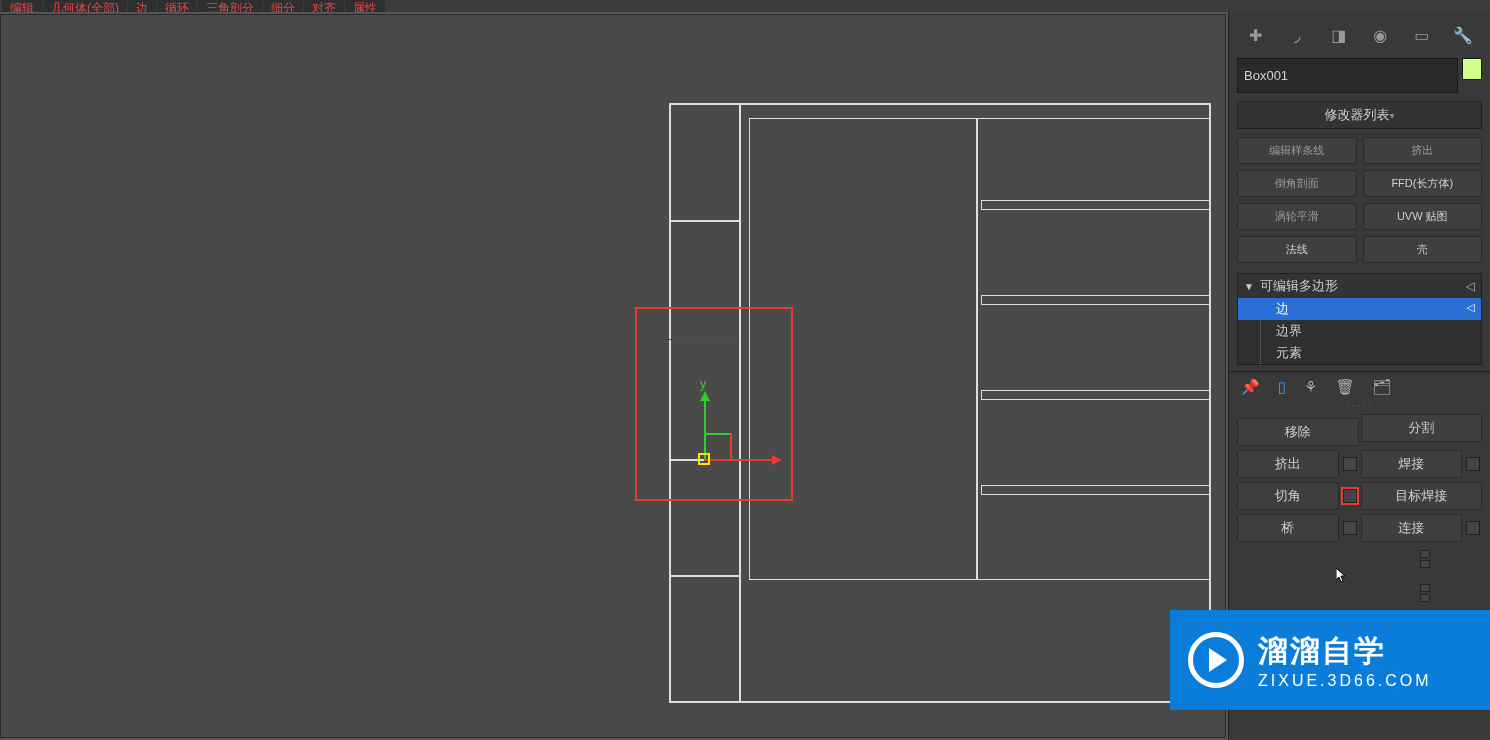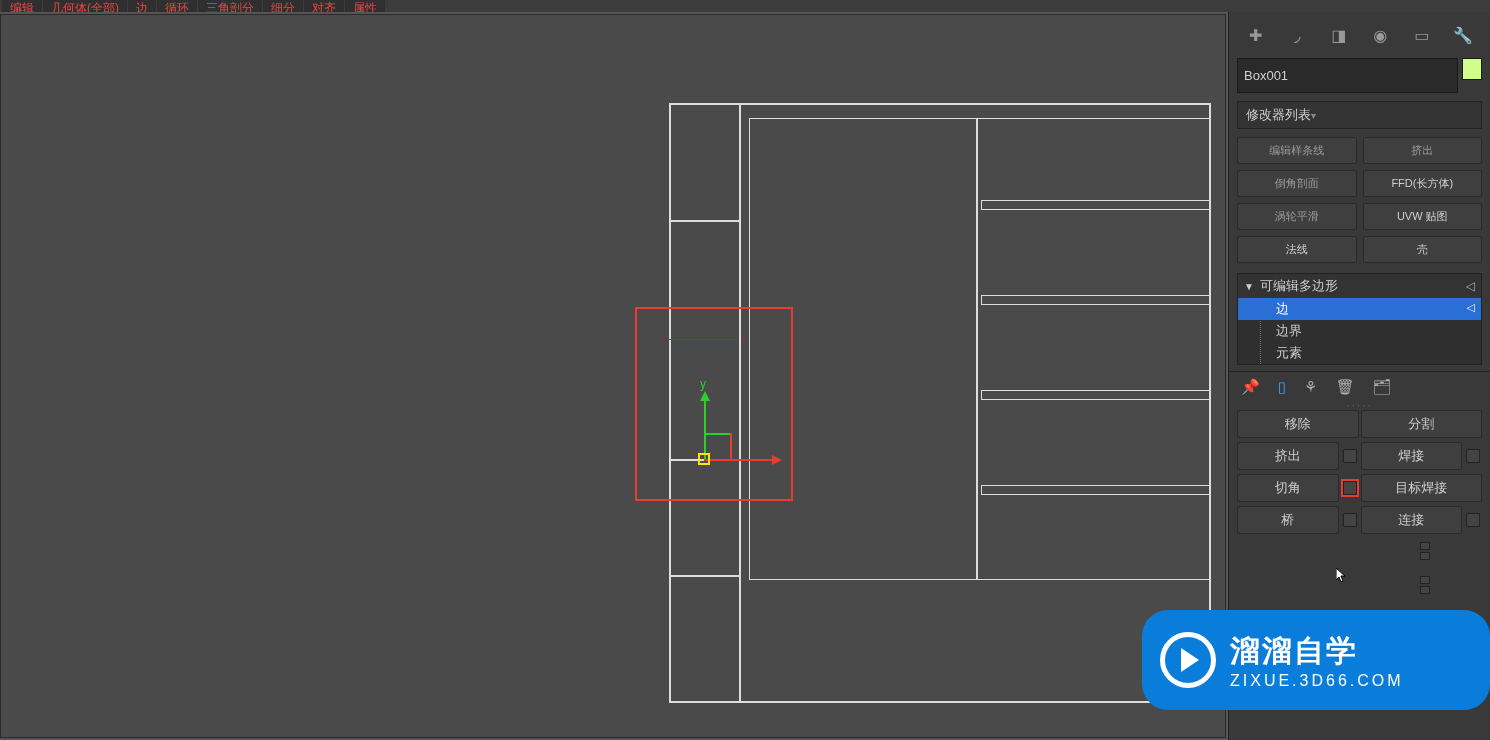--- a/index.html
+++ b/index.html
@@ -29,21 +29,21 @@
   
   .right-panel { width: 262px; background: #393939; border-left: 1px solid #222; display: flex; flex-direction: column; }
   .tool-tabs { display: flex; gap: 4px; padding: 8px 8px 4px 8px; justify-content: space-around; }
   .tool-tabs span { width: 30px; height: 30px; display: flex; align-items: center; justify-content: center; color: #999; }
   .icon-blue { color: #4aa6ff; }
   
   .name-row { display: flex; gap: 4px; padding: 4px 8px; }
   .name-input { flex: 1; background: #2a2a2a; border: 1px solid #1a1a1a; color: #cfcfcf; padding: 9px 6px; font-size: 13px; }
   .color-swatch { width: 20px; height: 22px; background: #d0ff8a; border: 1px solid #1a1a1a; }
   
-  .mod-dropdown { margin: 4px 8px; background: #333; border: 1px solid #222; padding: 4px 8px; font-size: 13px; display: flex; justify-content: flex-start; align-items: center; }
+  .mod-dropdown { margin: 4px 8px; background: #333; border: 1px solid #222; padding: 4px 8px; font-size: 13px; display: flex; justify-content: center; align-items: center; }
   .mod-dropdown::after { content: "▾"; font-size: 10px; color: #888; }
   
   .btn-grid { display: grid; grid-template-columns: 1fr 1fr; gap: 6px; padding: 4px 8px; }
   .btn { background: #3f3f3f; border: 1px solid #2a2a2a; color: #9a9a9a; font-size: 11px; text-align: center; padding: 5px 0; border-radius: 2px; }
   .btn.enabled { color: #cfcfcf; }
   
   .stack-box { margin: 6px 8px; border: 1px solid #222; background: #2f2f2f; }
   .stack-head { display: flex; align-items: center; padding: 3px 6px; font-size: 13px; background: #333; }
   .stack-head .tri { margin-right: 6px; font-size: 10px; }
   .stack-head .end { margin-left: auto; font-size: 12px; color: #aaa; }
@@ -61,21 +61,21 @@
   .edit-grid { display: grid; grid-template-columns: 1fr 18px 1fr 18px; gap: 4px 2px; padding: 2px 8px; align-items: center; }
   .edit-grid .btn { padding: 4px 0; font-size: 13px; }
   .small-box { width: 14px; height: 14px; background: #444; border: 1px solid #222; justify-self: center; }
   .small-box.hl { outline: 2px solid #e83c2e; outline-offset: 0; }
   
   .edit-single { padding: 2px 8px; display: flex; gap: 4px; }
   .edit-single .btn { flex: 1; }
   .spin { width: 10px; height: 8px; background: #444; border: 1px solid #222; margin-bottom: 2px; }
   
   
-  .watermark { position: absolute; right: 0; bottom: 30px; width: 348px; height: 100px; background: #0a7ddb; display: flex; align-items: center; gap: 14px; padding: 1px 18px; border-radius: 26px; }
+  .watermark { position: absolute; right: 0; bottom: 30px; width: 320px; height: 100px; background: #0a7ddb; display: flex; align-items: center; gap: 14px; padding: 1px 18px; }
   .watermark .play { width: 56px; height: 56px; border: 5px solid #fff; border-radius: 50%; display: flex; align-items: center; justify-content: center; }
   .watermark .play::before { content: ""; width: 0; height: 0; border-top: 12px solid transparent; border-bottom: 12px solid transparent; border-left: 18px solid #fff; margin-left: 4px; }
   .watermark .txt { color: #fff; }
   .watermark .txt .big { font-size: 30px; font-weight: bold; letter-spacing: 2px; }
   .watermark .txt .url { font-size: 16px; letter-spacing: 3px; }
   
   .cursor { position: absolute; width: 12px; height: 16px; pointer-events: none; }
   .cursor svg { width: 100%; height: 100%; }
 </style>
 </head>
@@ -177,21 +177,21 @@
       <span>📌</span>
       <span style="color:#3aa0ff;">▯</span>
       <span>⚘</span>
       <span>🗑</span>
       <span>🗂</span>
     </div>
 
     <div class="rollout-sep"></div>
 
     <div class="edit-grid">
-      <div class="btn enabled" style="grid-column:1/3;">移除</div>
+      <div class="btn enabled" style="grid-column:1/3;margin-top:8px;">移除</div>
       <div class="btn enabled" style="grid-column:3/5;">分割</div>
 
       <div class="btn enabled">挤出</div>
       <div class="small-box"></div>
       <div class="btn enabled">焊接</div>
       <div class="small-box"></div>
 
       <div class="btn enabled">切角</div>
       <div class="small-box hl"></div>
       <div class="btn enabled" style="grid-column:3/5;">目标焊接</div>

